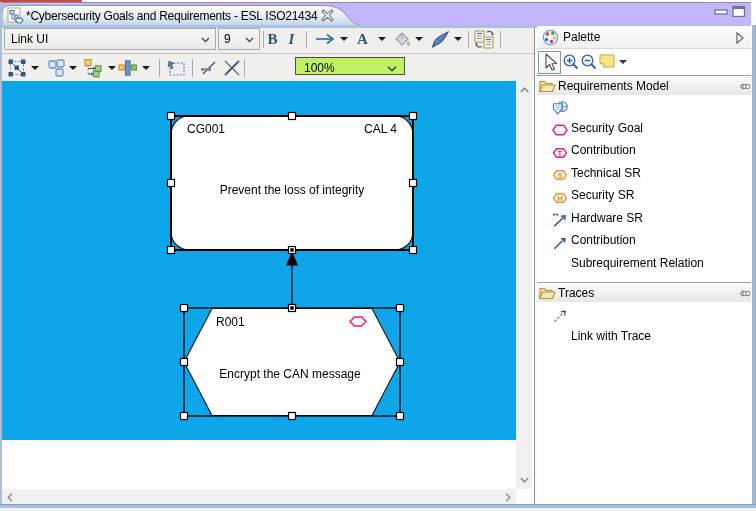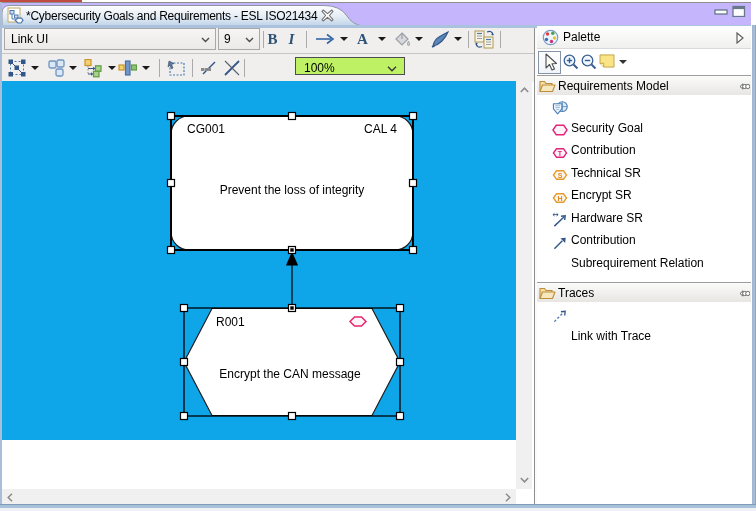--- a/index.html
+++ b/index.html
@@ -370,21 +370,21 @@
           <polygon points="1.5,8.5 4.8,4 12.2,4 15.5,8.5 12.2,13 4.8,13" fill="#fdf3f8" stroke="#e0247c" stroke-width="1.4"></polygon>
           <text x="8.5" y="11.2" text-anchor="middle" font-size="7.5" font-weight="bold" fill="#e0247c" font-family="'Liberation Sans',sans-serif">T</text>
         </svg>
         <span class="plabel">Technical SR</span>
       </div>
       <div class="pal-item">
         <svg class="picon" width="17" height="17" viewBox="0 0 17 17">
           <polygon points="1.5,8.5 4.8,4 12.2,4 15.5,8.5 12.2,13 4.8,13" fill="#fdf7ee" stroke="#e89a2e" stroke-width="1.4"></polygon>
           <text x="8.5" y="11.2" text-anchor="middle" font-size="7.5" font-weight="bold" fill="#e08a28" font-family="'Liberation Sans',sans-serif">S</text>
         </svg>
-        <span class="plabel">Encrypt SR</span>
+        <span class="plabel">Security SR</span>
       </div>
       <div class="pal-item">
         <svg class="picon" width="17" height="17" viewBox="0 0 17 17">
           <polygon points="1.5,8.5 4.8,4 12.2,4 15.5,8.5 12.2,13 4.8,13" fill="#fdf7ee" stroke="#e89a2e" stroke-width="1.4"></polygon>
           <text x="8.5" y="11.2" text-anchor="middle" font-size="7.5" font-weight="bold" fill="#e08a28" font-family="'Liberation Sans',sans-serif">H</text>
         </svg>
         <span class="plabel">Hardware SR</span>
       </div>
       <div class="pal-item">
         <svg class="picon" width="17" height="17" viewBox="0 0 17 17">

